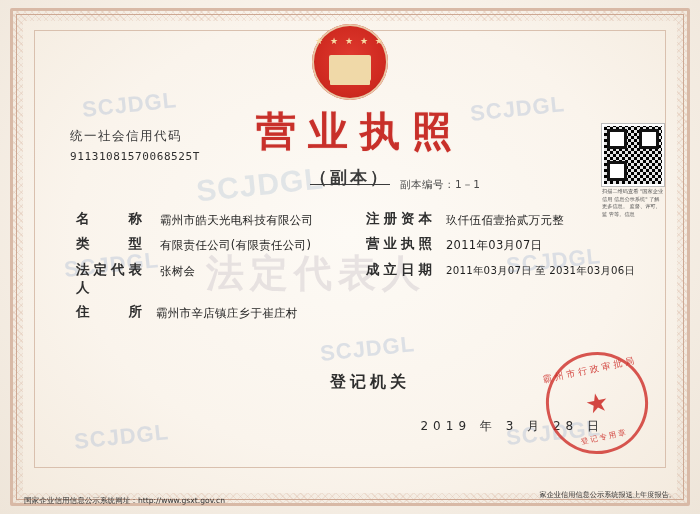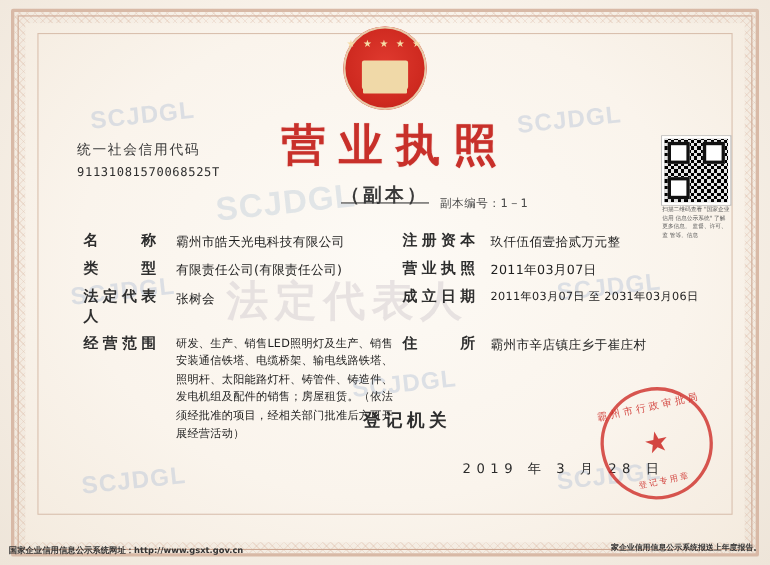--- a/index.html
+++ b/index.html
@@ -167,23 +167,23 @@
     font-size:26px;color:rgba(205,40,35,.85);line-height:1;
   }
   .seal .txt{
     position:absolute;left:0;top:8px;width:100%;text-align:center;
     font-size:9px;letter-spacing:3px;
   }
   .seal .txt.b{top:auto;bottom:8px;font-size:7.5px;letter-spacing:2px;}
   
   .footer{
     position:absolute;left:0;right:0;bottom:8px;
-    display:flex;justify-content:space-between;align-items:center;
-    padding:0 8px;box-sizing:border-box;
-    color:#333;font-size:7.6px;line-height:1.5;font-weight:bold;
+    display:flex;justify-content:space-between;align-items:flex-start;
+    padding:0 24px;box-sizing:border-box;
+    color:#333;font-size:7.6px;line-height:1.5;
   }
   .footer-mid{text-align:center;color:#333;font-size:7.2px;line-height:1.55;}
   .footer-right{text-align:right;font-size:8px;padding-top:6px;}
   .footer-left{padding-top:6px;}
 </style>
 </head>
 <body>
 
 <div class="license">
 
@@ -254,24 +254,20 @@
         <div class="lbl">法定代表人</div>
         <div class="val">张树会</div>
       </div>
       <div class="col-right">
         <div class="lbl r">成立日期</div>
         <div class="val" style="font-size:10.2px;">2011年03月07日 至 2031年03月06日</div>
       </div>
     </div>
 
     <div class="row">
-      <div class="col-left">
-        <div class="lbl">经营范围</div>
-        <div class="scope-val">研发、生产、销售LED照明灯及生产、销售安装通信铁塔、电缆桥架、输电线路铁塔、照明杆、太阳能路灯杆、铸管件、铸造件、发电机组及配件的销售；房屋租赁。（依法须经批准的项目，经相关部门批准后方可开展经营活动）</div>
-      </div>
       <div class="col-right" style="align-items:flex-start;">
         <div class="lbl r">住　　所</div>
         <div class="val">霸州市辛店镇庄乡于崔庄村</div>
       </div>
     </div>
 
   </div>
 
   <div class="registry">登记机关</div>
   <div class="reg-date">2019 年  3 月  28 日</div>

